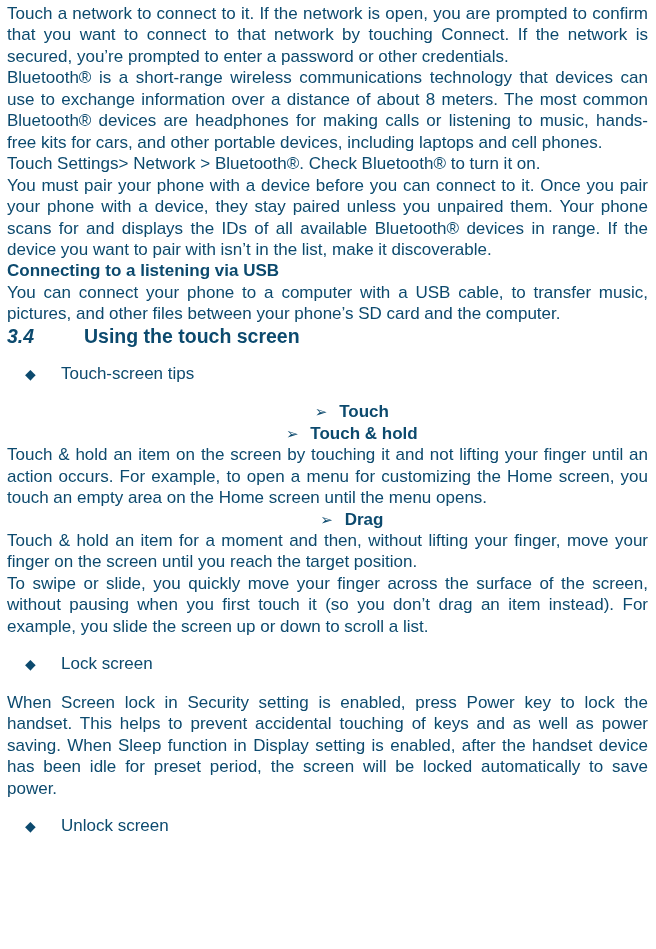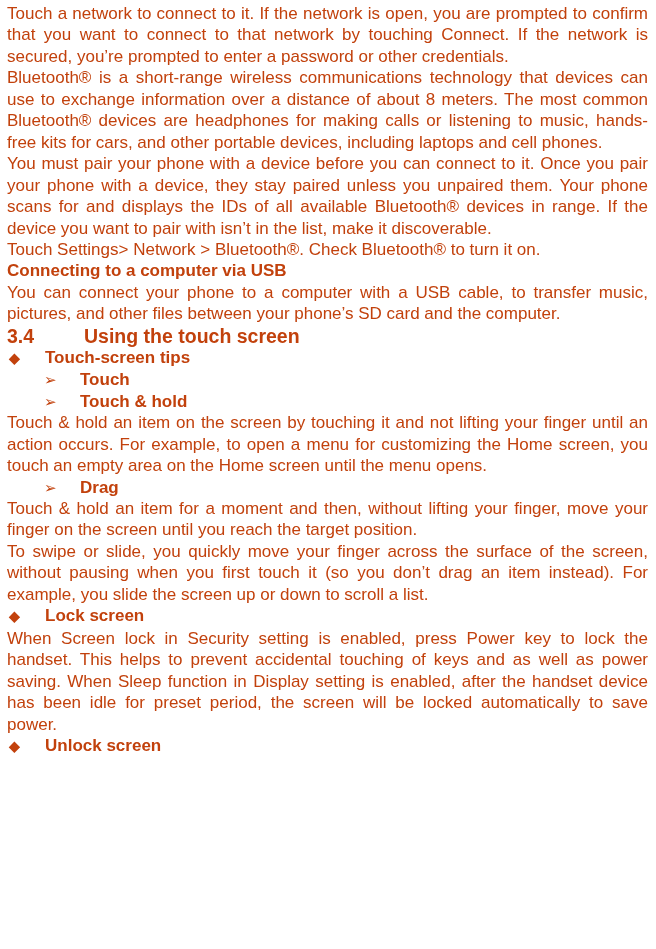--- a/index.html
+++ b/index.html
@@ -1,41 +1,41 @@
 <!DOCTYPE html>
 <html><head>
 <meta charset="utf-8">
 <style>
   html, body { margin:0; padding:0; background:#ffffff; }
   body { width:656px; height:949px; overflow:hidden; position:relative; }
   .page {
     position:absolute; left:7px; top:3px; width:641px;
     font-family:"Liberation Sans", sans-serif;
-    color:#c2410c;
+    color:#0c4a6e;
     font-size:17px;
     line-height:21.45px;
   }
   .p { text-align:justify; margin:0; }
   .h { font-weight:bold; margin:0; }
   .sec { font-weight:bold; font-size:19.5px; margin:0; line-height:22px; }
-  .sec .num { display:inline-block; width:77px; }
-  .bullet { font-weight:bold; margin:0; }
+  .sec .num { display:inline-block; width:77px;font-style:italic; }
+  .bullet { font-weight:normal; margin:16px; }
   .bullet .dia { display:inline-block; width:36px; font-size:14px; padding-left:2px; }
-  .sub { font-weight:bold; margin:0; padding-left:37px; }
+  .sub { font-weight:bold; margin:0; padding-left:37px;text-align:center; }
   .sub .arr { display:inline-block; width:36px; font-weight:normal; font-size:15px; }
 </style>
 </head>
 <body>
 
 <div class="page">
   <p class="p">Touch a network to connect to it. If the network is open, you are prompted to confirm that you want to connect to that network by touching Connect. If the network is secured, you’re prompted to enter a password or other credentials.</p>
   <p class="p">Bluetooth® is a short-range wireless communications technology that devices can use to exchange information over a distance of about 8 meters. The most common Bluetooth® devices are headphones for making calls or listening to music, hands-free kits for cars, and other portable devices, including laptops and cell phones.</p>
+  <p class="p">Touch Settings&gt; Network &gt; Bluetooth®. Check Bluetooth® to turn it on.</p>
   <p class="p">You must pair your phone with a device before you can connect to it. Once you pair your phone with a device, they stay paired unless you unpaired them. Your phone scans for and displays the IDs of all available Bluetooth® devices in range. If the device you want to pair with isn’t in the list, make it discoverable.</p>
-  <p class="p">Touch Settings&gt; Network &gt; Bluetooth®. Check Bluetooth® to turn it on.</p>
-  <p class="h">Connecting to a computer via USB</p>
+  <p class="h">Connecting to a listening via USB</p>
   <p class="p">You can connect your phone to a computer with a USB cable, to transfer music, pictures, and other files between your phone’s SD card and the computer.</p>
 
   <p class="sec">
     <span class="num">3.4</span><span>Using the touch screen</span>
   </p>
 
   <p class="bullet">
     <span class="dia">◆</span><span>Touch-screen tips</span>
   </p>
 

